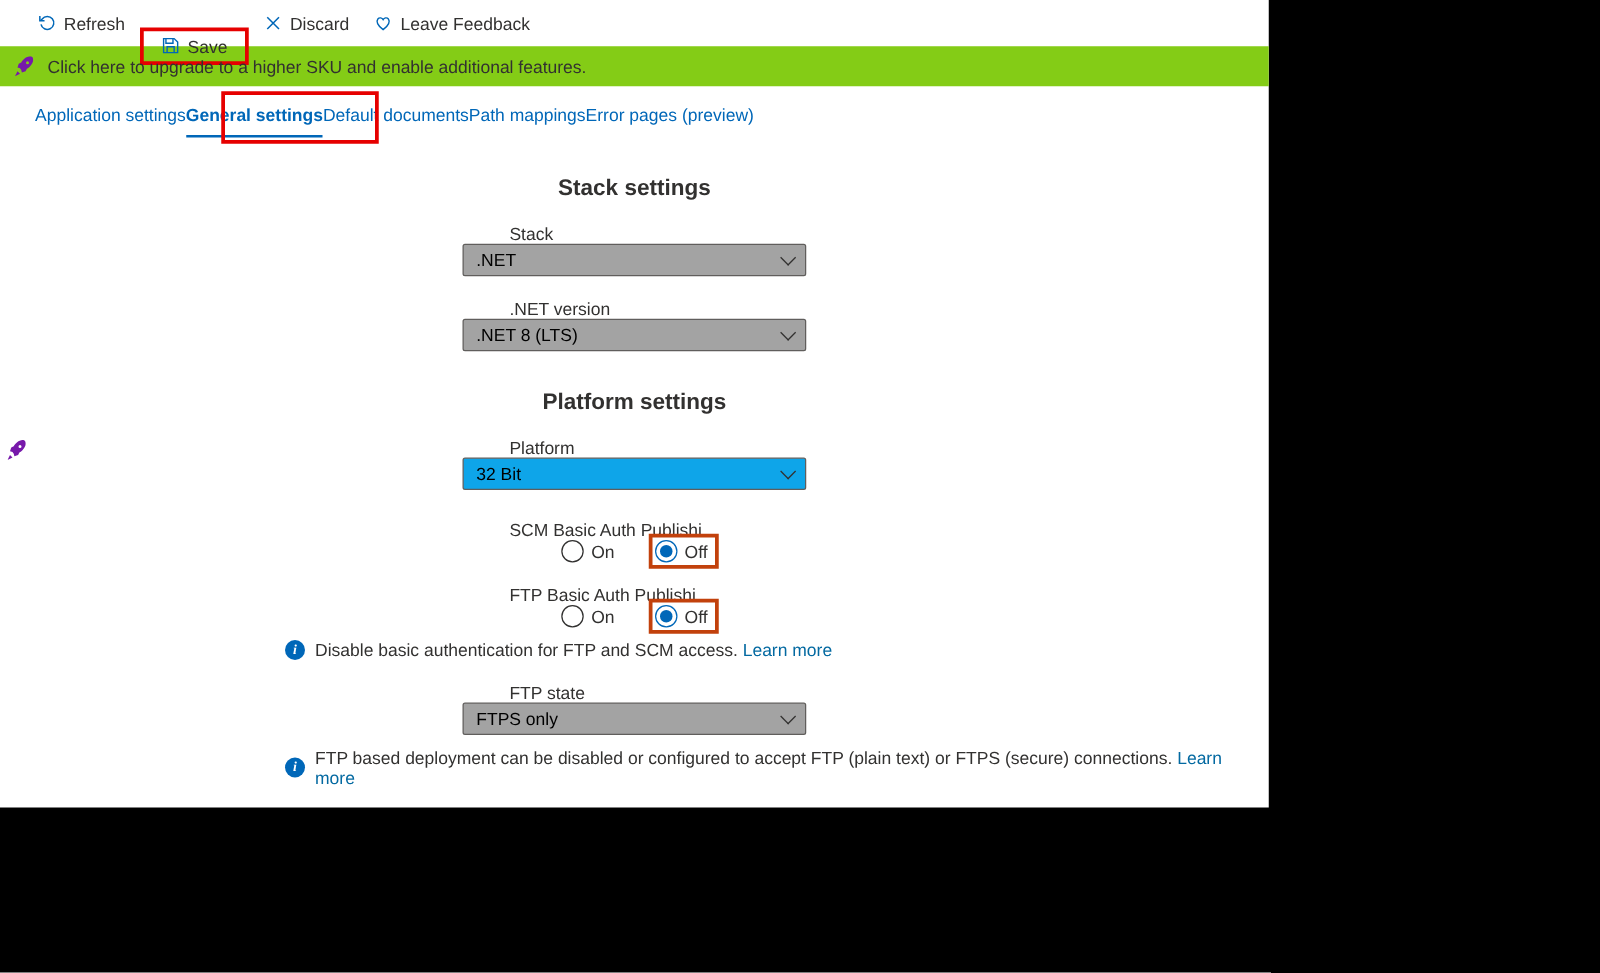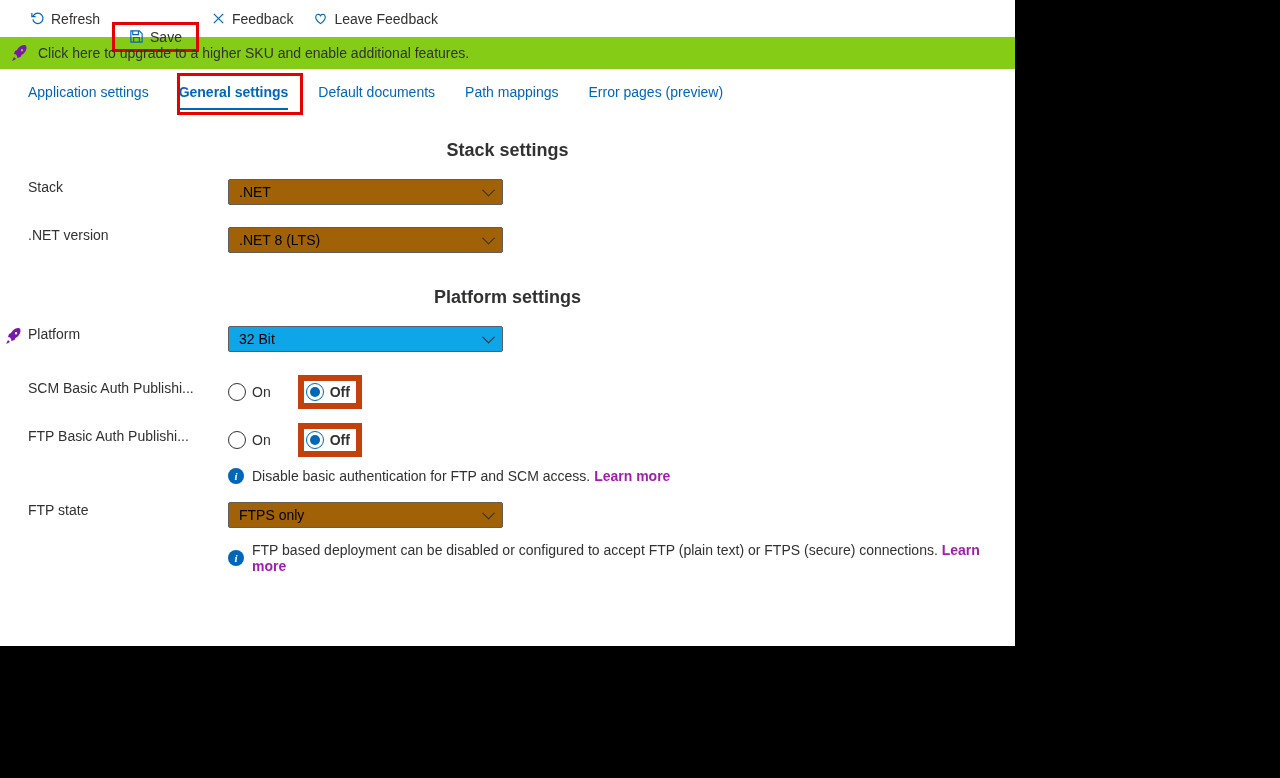--- a/index.html
+++ b/index.html
@@ -40,21 +40,20 @@
     display: flex;
     align-items: center;
     gap: 10px;
     padding: 6px 12px;
     font-size: 14px;
     height: 32px;
   }
   .banner svg { flex-shrink: 0; }
   .tabs {
     display: flex;
-    gap: 30px;
     padding: 15px 28px 0 28px;
     font-size: 14px;
     position: relative;
   }
   .tab {
     color: #0067b8;
     padding-bottom: 10px;
     cursor: pointer;
     position: relative;
   }
@@ -81,24 +80,25 @@
     padding: 10px 28px;
   }
   h2.section {
     font-size: 18px;
     font-weight: 600;
     margin: 20px 0 18px 0;
     text-align: center;
   }
   .row {
     display: flex;
-    align-items: flex-start;
+    align-items: center;
     margin-bottom: 18px;
     min-height: 30px;
     position: relative;
+    flex-direction: column;
   }
   .label {
     width: 200px;
     font-size: 14px;
     white-space: nowrap;
     overflow: hidden;
     text-overflow: ellipsis;
     padding-right: 10px;
   }
   .select-wrap {
@@ -107,21 +107,21 @@
   }
   select {
     width: 100%;
     height: 26px;
     padding: 2px 28px 2px 10px;
     border: 1px solid #605e5c;
     font-size: 14px;
     border-radius: 2px;
     appearance: none;
     -webkit-appearance: none;
-    background: #a16207;
+    background: #a3a3a3;
   }
   select.shaded { background: #0ea5e9; }
   .select-wrap::after {
     content: "";
     position: absolute;
     right: 10px;
     top: 50%;
     width: 8px; height: 8px;
     border-right: 1px solid #323130;
     border-bottom: 1px solid #323130;
@@ -149,35 +149,34 @@
   .radio-circle.checked { border-color: #0067b8; }
   .radio-circle.checked::after {
     content: "";
     position: absolute;
     top: 3px; left: 3px; right: 3px; bottom: 3px;
     background: #0067b8;
     border-radius: 50%;
   }
   .radio-opt span.txt { font-size: 14px; }
   .radio-highlight {
-    border: 6px solid #c2410c;
+    border: 3px solid #c2410c;
     padding: 2px 6px 2px 2px;
     margin: -5px -9px -5px -5px;
-    font-weight: bold;
   }
   .info-row {
     margin-left: 200px;
     display: flex;
     align-items: center;
     gap: 8px;
     margin-top: -8px;
     margin-bottom: 18px;
     font-size: 14px;
   }
-  .info-row a { color: #a21caf; text-decoration: none; cursor: pointer; font-weight: bold; }
+  .info-row a { color: #0369a1; text-decoration: none; cursor: pointer; }
   .info-icon {
     width: 16px; height: 16px;
     border-radius: 50%;
     background: #0067b8;
     color: #fff;
     font-size: 11px;
     font-weight: bold;
     display: flex;
     align-items: center;
     justify-content: center;
@@ -207,21 +206,21 @@
     <div class="toolbar-btn highlight-red" style="padding:4px 14px;margin-top:36px;">
       <svg width="15" height="15" viewBox="0 0 16 16">
           <path fill="none" stroke="#0067b8" stroke-width="1.2" d="M2 2h9l3 3v9H2zM4 2v4h6V2M5 14v-5h6v5"></path>
         </svg>
       <span>Save</span>
     </div>
     <div class="toolbar-btn">
       <svg width="15" height="15" viewBox="0 0 16 16">
           <path stroke="#0067b8" stroke-width="1.3" d="M3 3l10 10M13 3L3 13"></path>
         </svg>
-      <span>Feedback</span>
+      <span>Discard</span>
     </div>
     <div class="toolbar-btn">
       <svg width="15" height="15" viewBox="0 0 16 16">
           <path fill="none" stroke="#0067b8" stroke-width="1.2" d="M8 13.5C3 10 2 6.5 3.5 4.5c1.3-1.7 3.7-1 4.5.5.8-1.5 3.2-2.2 4.5-.5C14 6.5 13 10 8 13.5z"></path>
         </svg>
       <span>Leave Feedback</span>
     </div>
   </div>
 
   <div class="banner">

